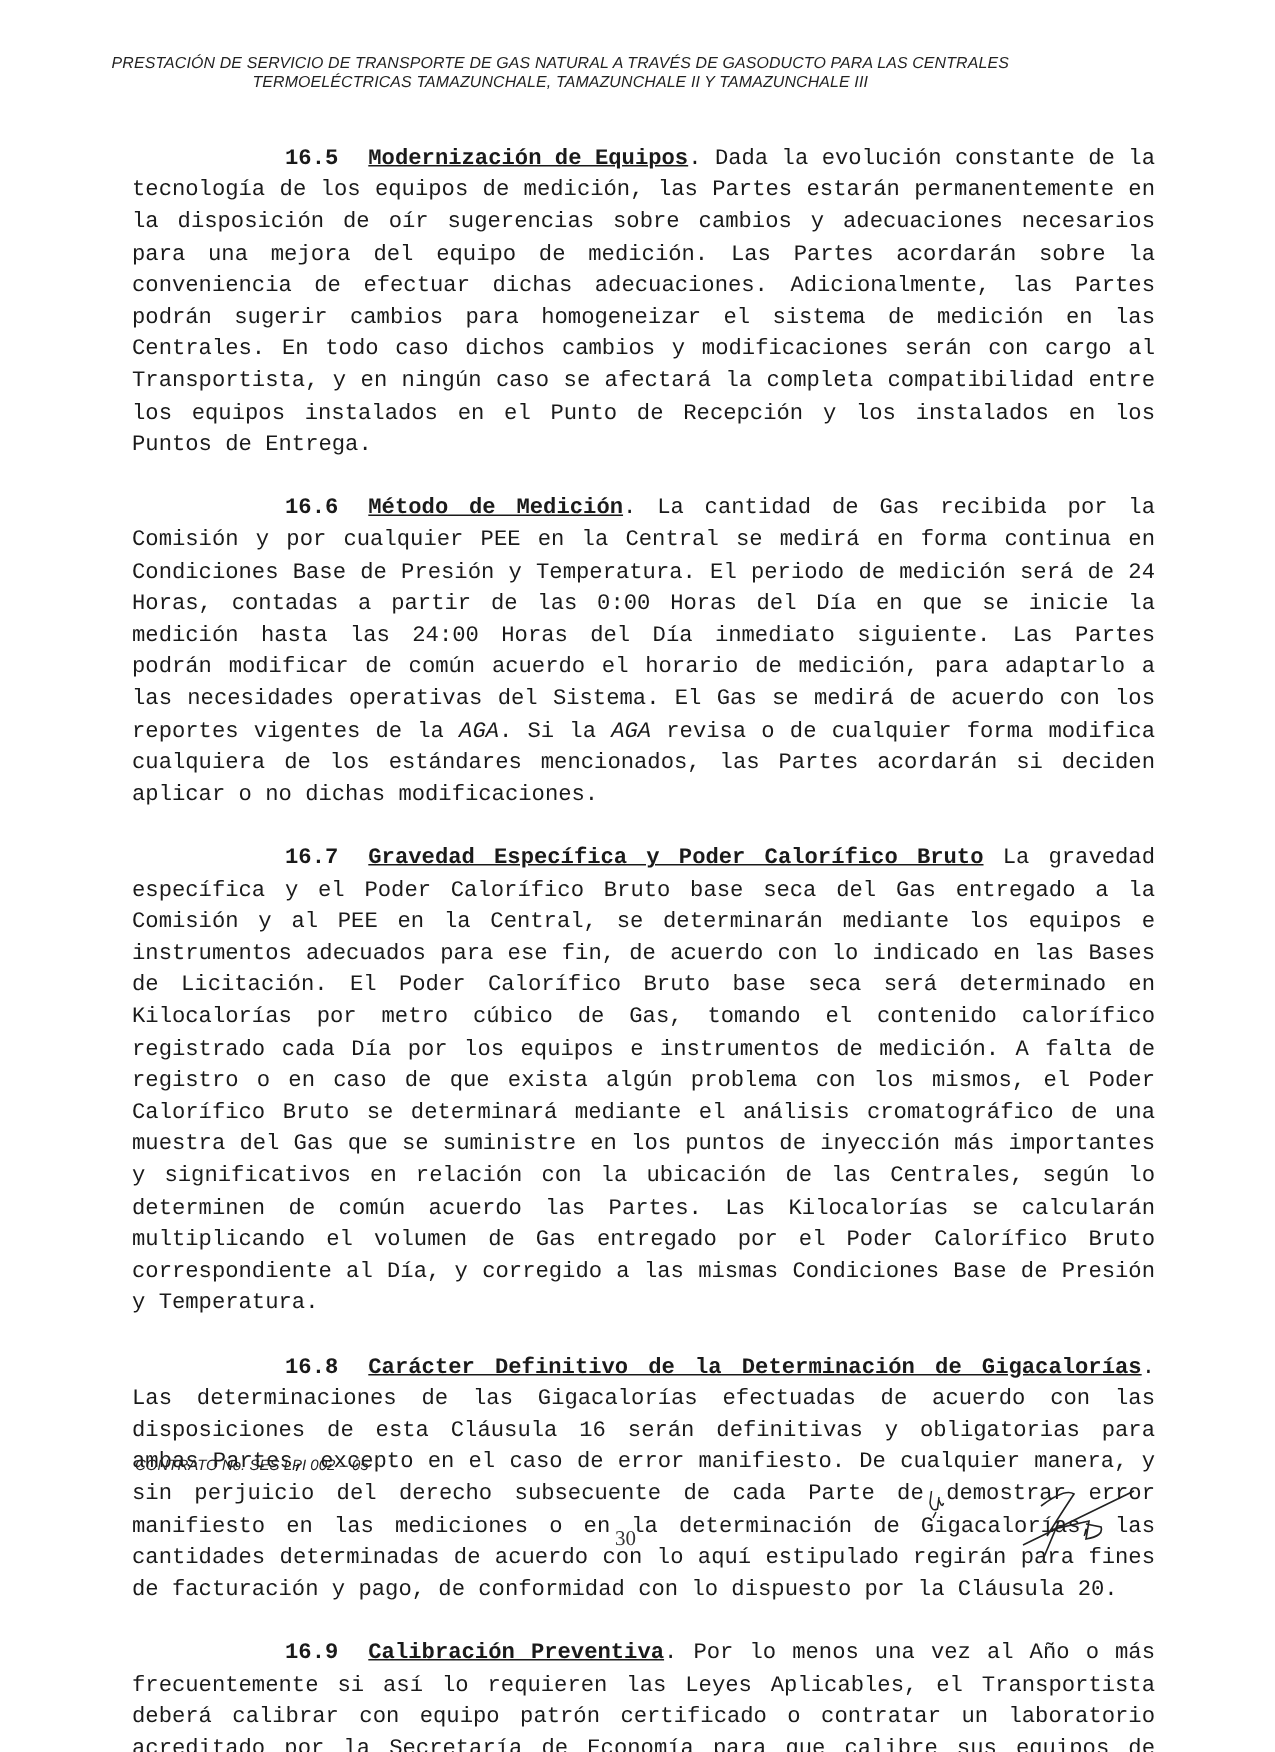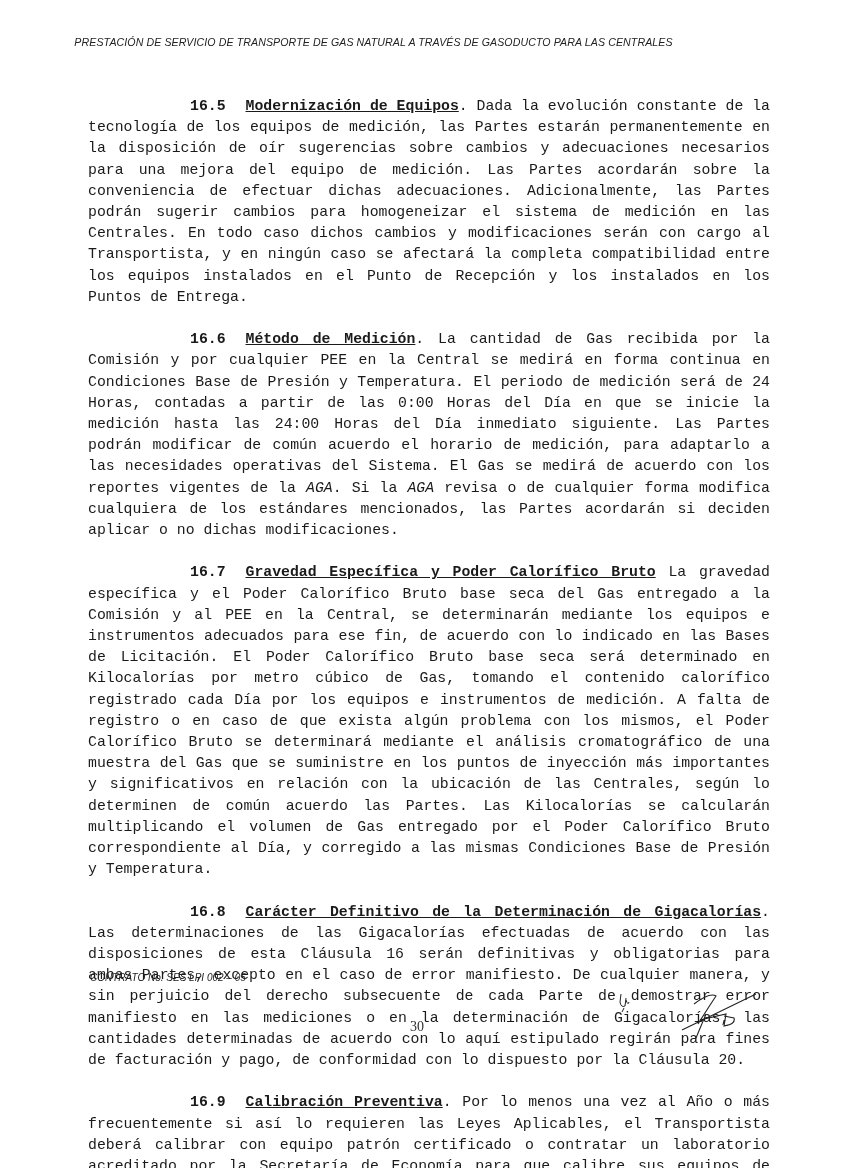--- a/index.html
+++ b/index.html
@@ -27,20 +27,21 @@
     font-family: "Liberation Serif", serif; font-size: 14px; color: #333;
   }
   .sig1 { position: absolute; left: 615px; top: 990px; width: 30px; height: 30px; }
   .sig2 { position: absolute; left: 680px; top: 990px; width: 80px; height: 50px; }
 </style>
 </head>
 <body>
 
 <div class="header">
   <div>PRESTACIÓN DE SERVICIO DE TRANSPORTE DE GAS NATURAL A TRAVÉS DE GASODUCTO PARA LAS CENTRALES</div>
+  <div>TERMOELÉCTRICAS TAMAZUNCHALE, TAMAZUNCHALE II Y TAMAZUNCHALE III</div>
 </div>
 
 <div class="body-text">
   <p class="para">
     <span class="sec-num">16.5</span><span class="sec-title">Modernización de Equipos</span><span>. Dada la evolución constante de la tecnología de los equipos de medición, las Partes estarán permanentemente en la disposición de oír sugerencias sobre cambios y adecuaciones necesarios para una mejora del equipo de medición. Las Partes acordarán sobre la conveniencia de efectuar dichas adecuaciones. Adicionalmente, las Partes podrán sugerir cambios para homogeneizar el sistema de medición en las Centrales. En todo caso dichos cambios y modificaciones serán con cargo al Transportista, y en ningún caso se afectará la completa compatibilidad entre los equipos instalados en el Punto de Recepción y los instalados en los Puntos de Entrega.</span>
   </p>
   <p class="para">
     <span class="sec-num">16.6</span><span class="sec-title">Método de Medición</span><span>. La cantidad de Gas recibida por la Comisión y por cualquier PEE en la Central se medirá en forma continua en Condiciones Base de Presión y Temperatura. El periodo de medición será de 24 Horas, contadas a partir de las 0:00 Horas del Día en que se inicie la medición hasta las 24:00 Horas del Día inmediato siguiente. Las Partes podrán modificar de común acuerdo el horario de medición, para adaptarlo a las necesidades operativas del Sistema. El Gas se medirá de acuerdo con los reportes vigentes de la </span><span class="it">AGA</span><span>. Si la </span><span class="it">AGA</span><span> revisa o de cualquier forma modifica cualquiera de los estándares mencionados, las Partes acordarán si deciden aplicar o no dichas modificaciones.</span>
   </p>
   <p class="para">

